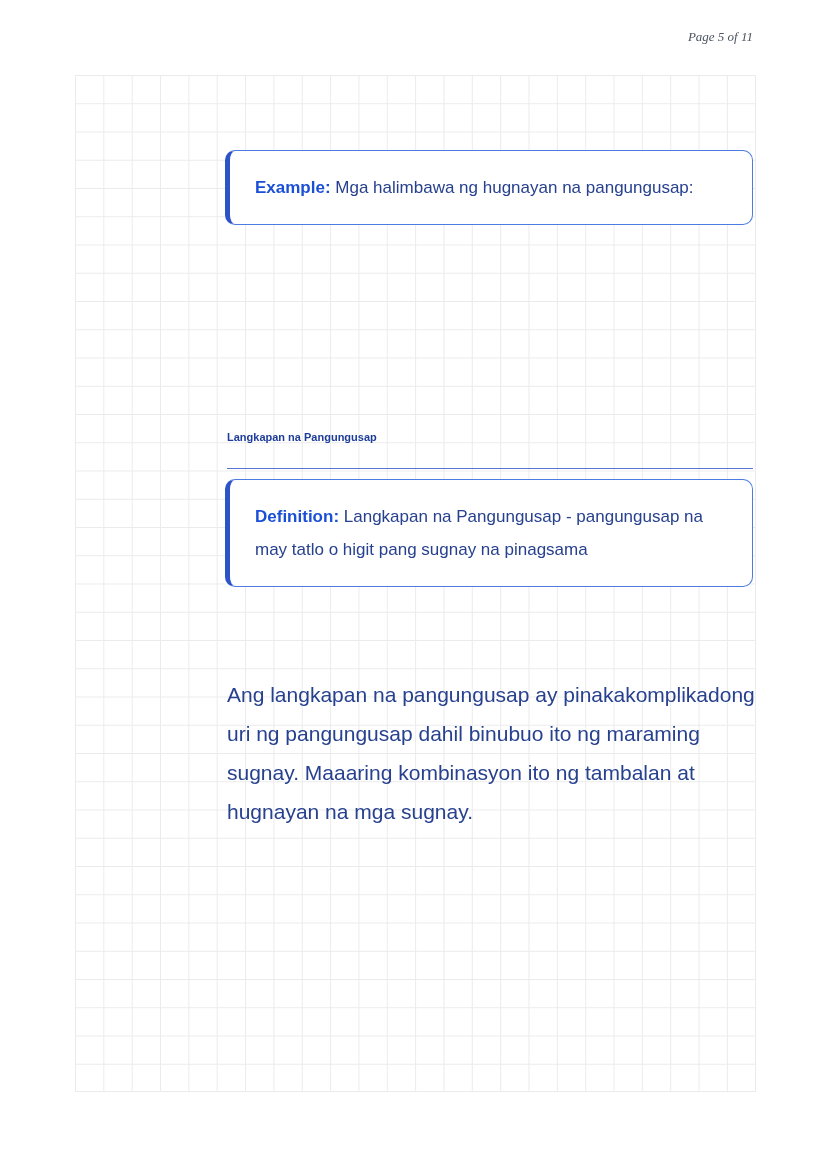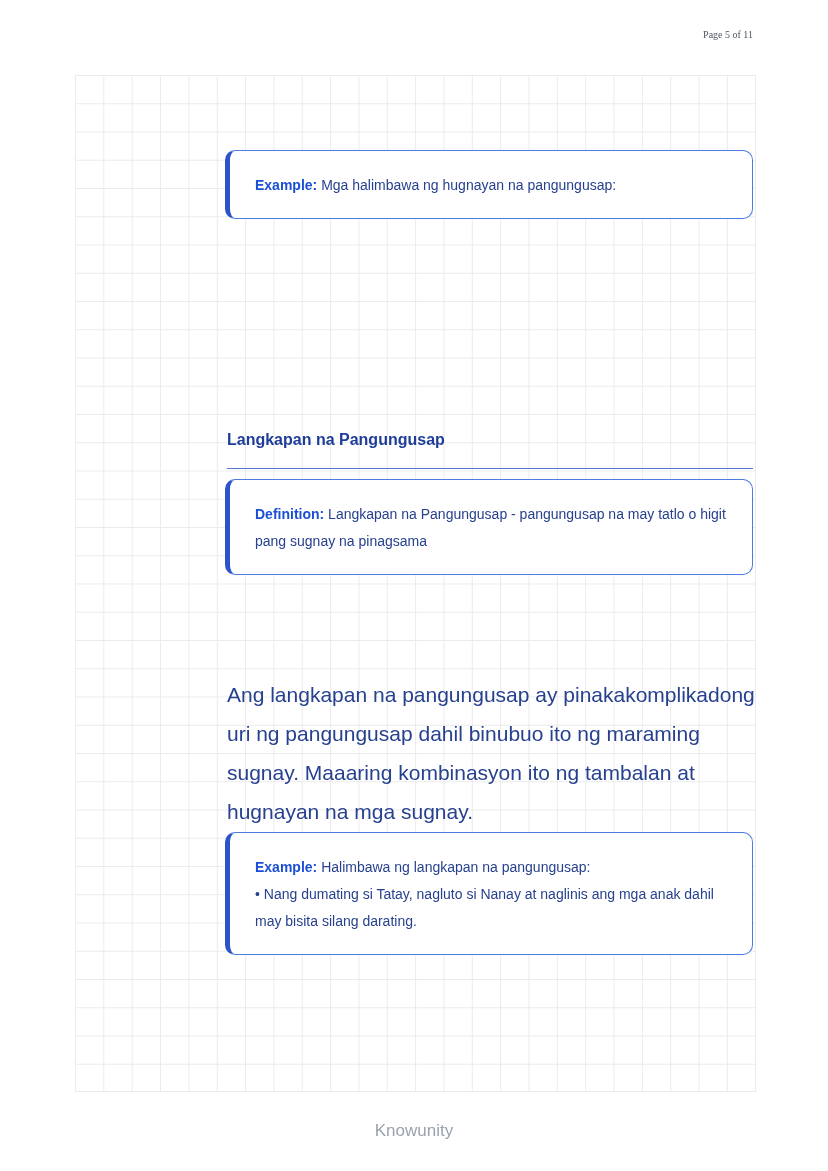--- a/index.html
+++ b/index.html
@@ -15,50 +15,50 @@
   *{box-sizing:border-box;}
   html,body{margin:0;padding:0;}
   body{
     width:828px;height:1171px;position:relative;background:#ffffff;
     font-family:"Liberation Sans", sans-serif;overflow:hidden;
   }
   .page{position:absolute;inset:0;}
   .page-number{
     position:absolute;top:29px;right:75px;
     font-family:"Liberation Serif", serif;
-    font-size:10px;color:var(--page-number-gray);
+    font-size:13px;color:var(--page-number-gray);font-style:italic;
   }
   .grid-area{
     position:absolute;left:75px;top:75px;width:681px;height:1017px;
     background-image:
       linear-gradient(to right, var(--grid-line) 1px, transparent 1px),
       linear-gradient(to bottom, var(--grid-line) 1px, transparent 1px);
     background-size:28.35px 28.25px;
     border-right:1px solid var(--grid-line);
     border-bottom:1px solid var(--grid-line);
   }
   .callout{
     position:absolute;left:150px;width:528px;background:#ffffff;
     border:1.5px solid var(--box-border);
     border-left:5px solid var(--box-accent);
     border-radius:10px;
     padding:21px 22px 19px 25px;
     color:var(--body-text);
-    font-size:14px;line-height:1.93;
+    font-size:17px;line-height:1.93;
   }
   .callout p{margin:0;}
   .callout strong{color:var(--label-blue);font-weight:bold;}
   .callout ul{margin:0;padding:0;list-style:none;}
   .callout li::before{content:"\2022\00a0";}
   .box-example-1{top:75px;}
   .box-definition{top:404px;}
   .box-example-2{top:757px;}
   .section-heading{
     position:absolute;left:152px;top:356px;margin:0;width:526px;
-    font-size:16px;font-weight:bold;color:var(--heading-blue);
+    font-size:11px;font-weight:bold;color:var(--heading-blue);
   }
   .heading-rule{
     position:absolute;left:152px;top:393px;width:526px;margin:0;
     border:none;border-top:1px solid var(--box-accent);opacity:.8;
   }
   .body-paragraph{
     position:absolute;left:152px;top:601px;width:532px;margin:0;
     color:var(--body-text);font-size:21px;line-height:1.85;
   }
   .footer-brand{
@@ -81,24 +81,17 @@
 
     <h2 class="section-heading">Langkapan na Pangungusap</h2>
     <hr class="heading-rule">
 
     <div class="callout box-definition">
       <p><strong>Definition:</strong> <span>Langkapan na Pangungusap - pangungusap na may tatlo o higit pang sugnay na pinagsama</span></p>
     </div>
 
     <p class="body-paragraph">Ang langkapan na pangungusap ay pinakakomplikadong uri ng pangungusap dahil binubuo ito ng maraming sugnay. Maaaring kombinasyon ito ng tambalan at hugnayan na mga sugnay.</p>
 
-    <div class="callout box-example-2">
-      <p><strong>Example:</strong> <span>Halimbawa ng langkapan na pangungusap:</span></p>
-      <ul>
-        <li>Nang dumating si Tatay, nagluto si Nanay at naglinis ang mga anak dahil may bisita silang darating.</li>
-      </ul>
-    </div>
 
   </div>
 
-  <div class="footer-brand">Knowunity</div>
 
 </div>
 
 </body></html>

